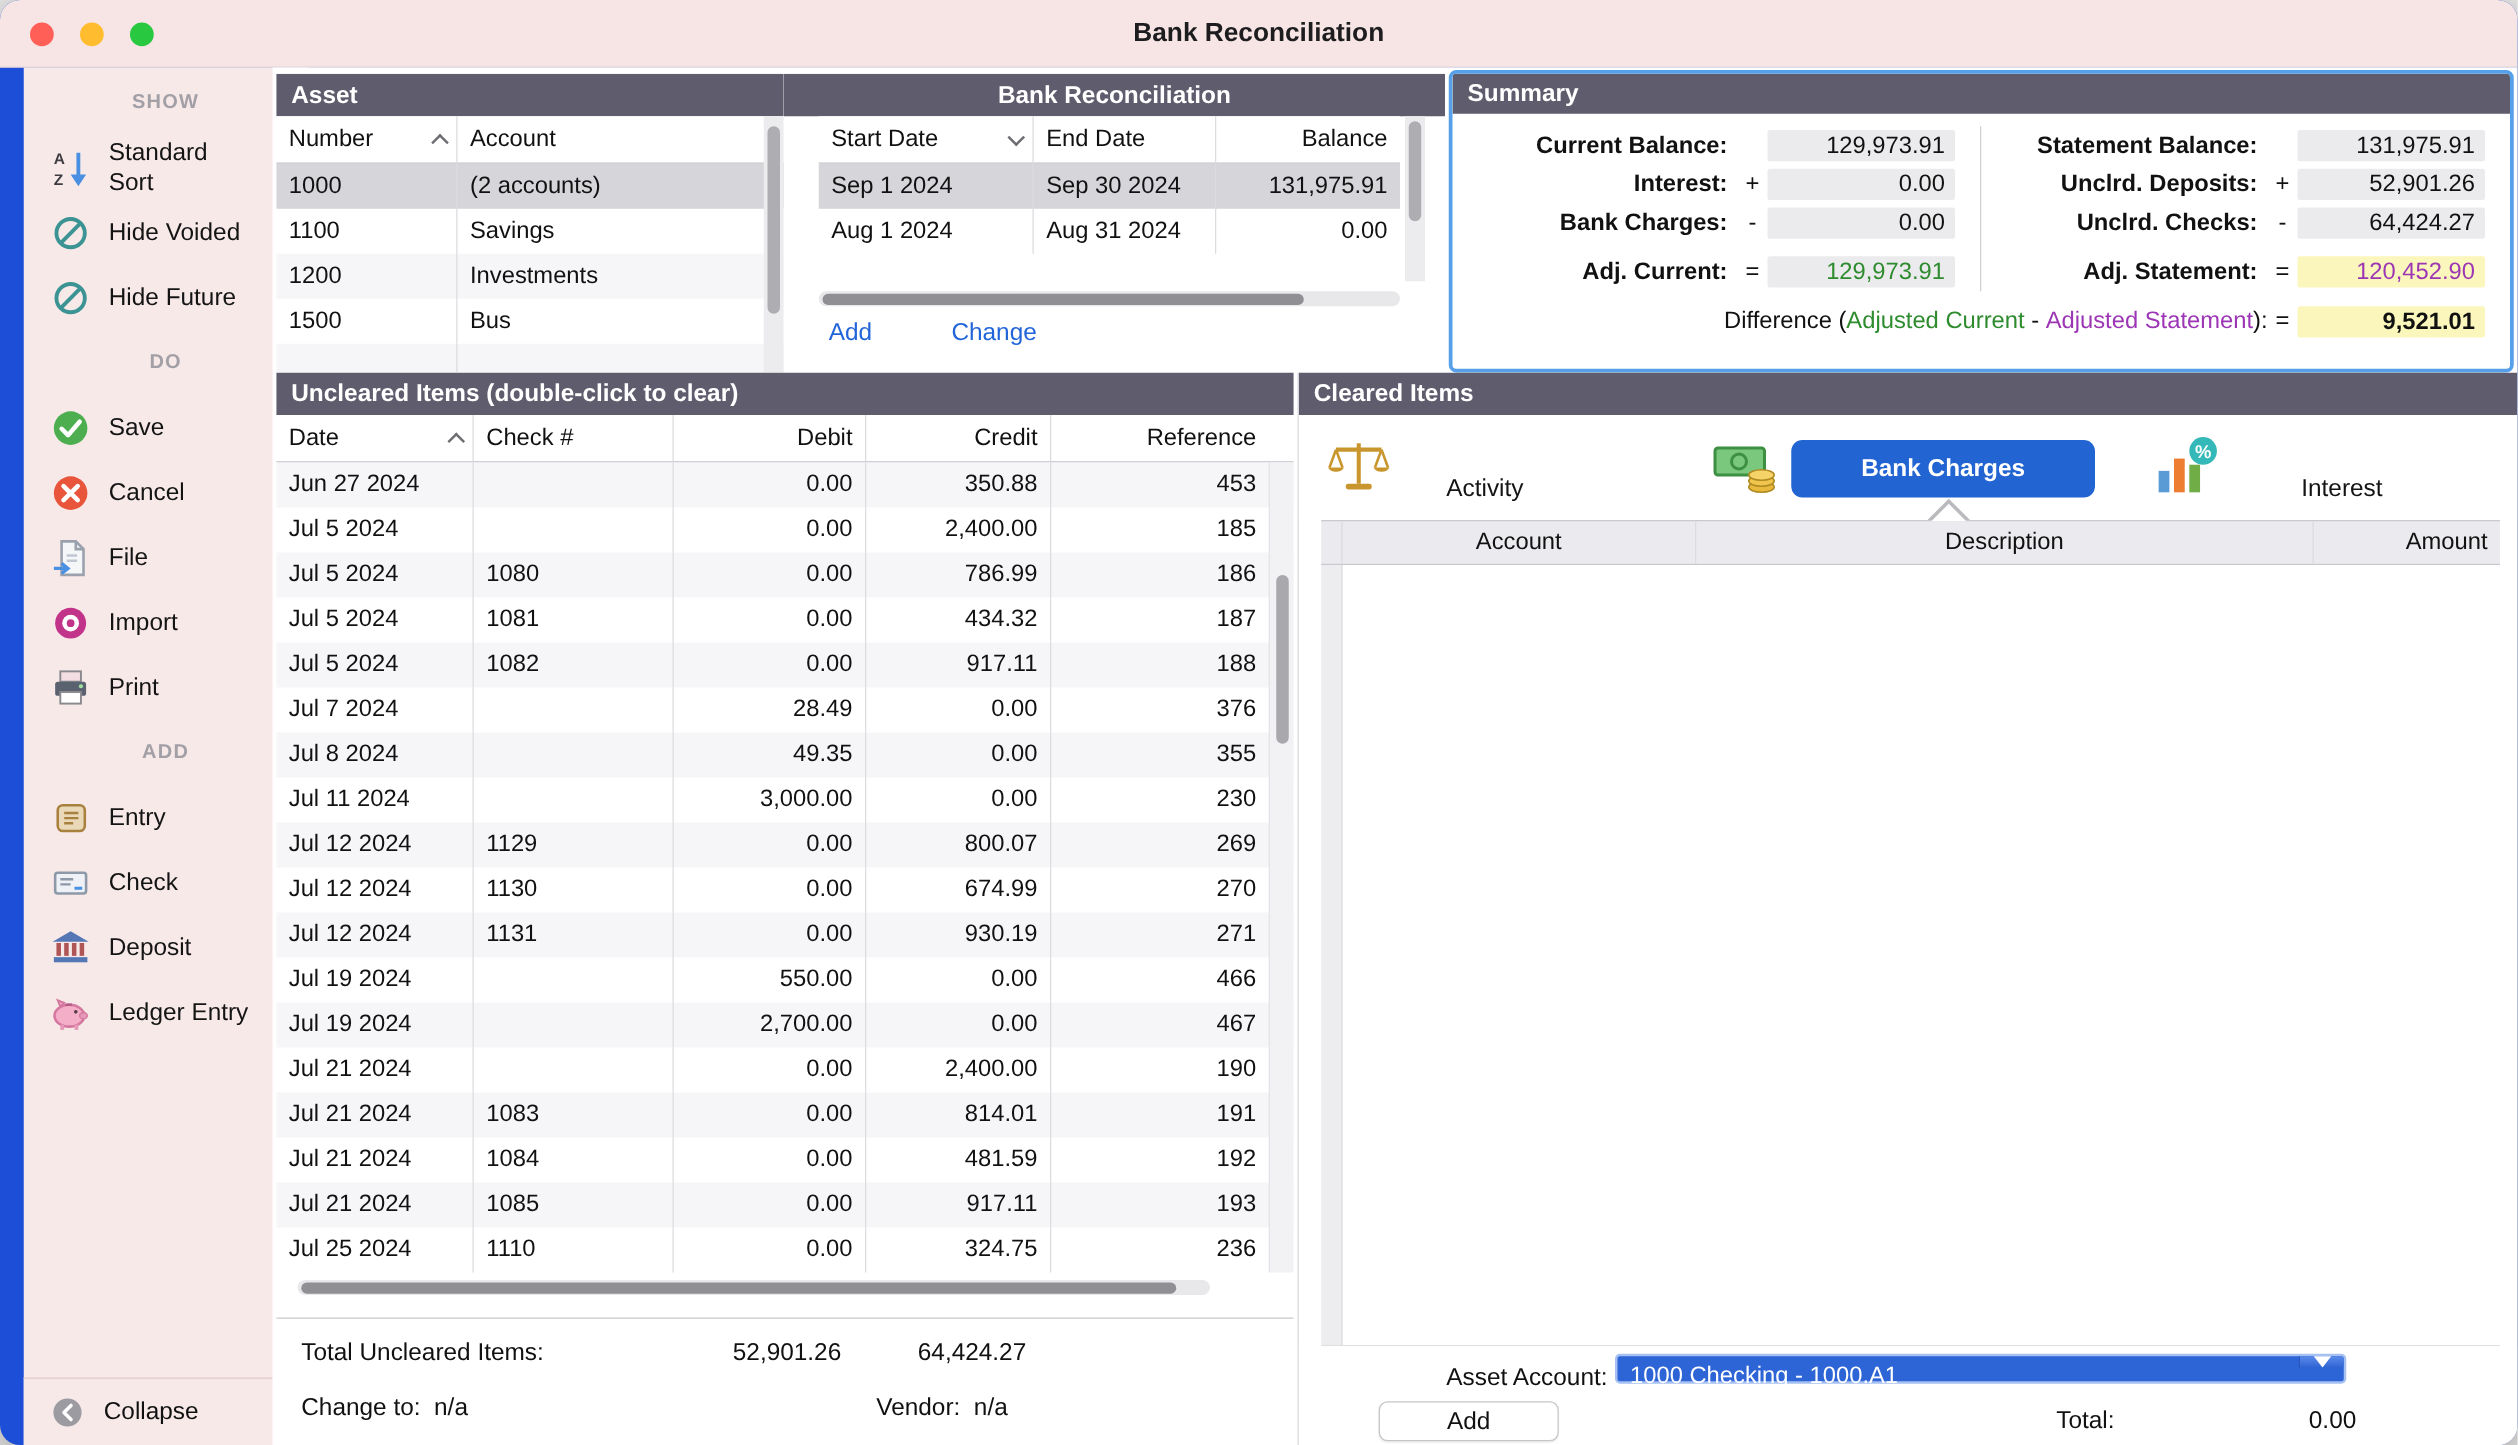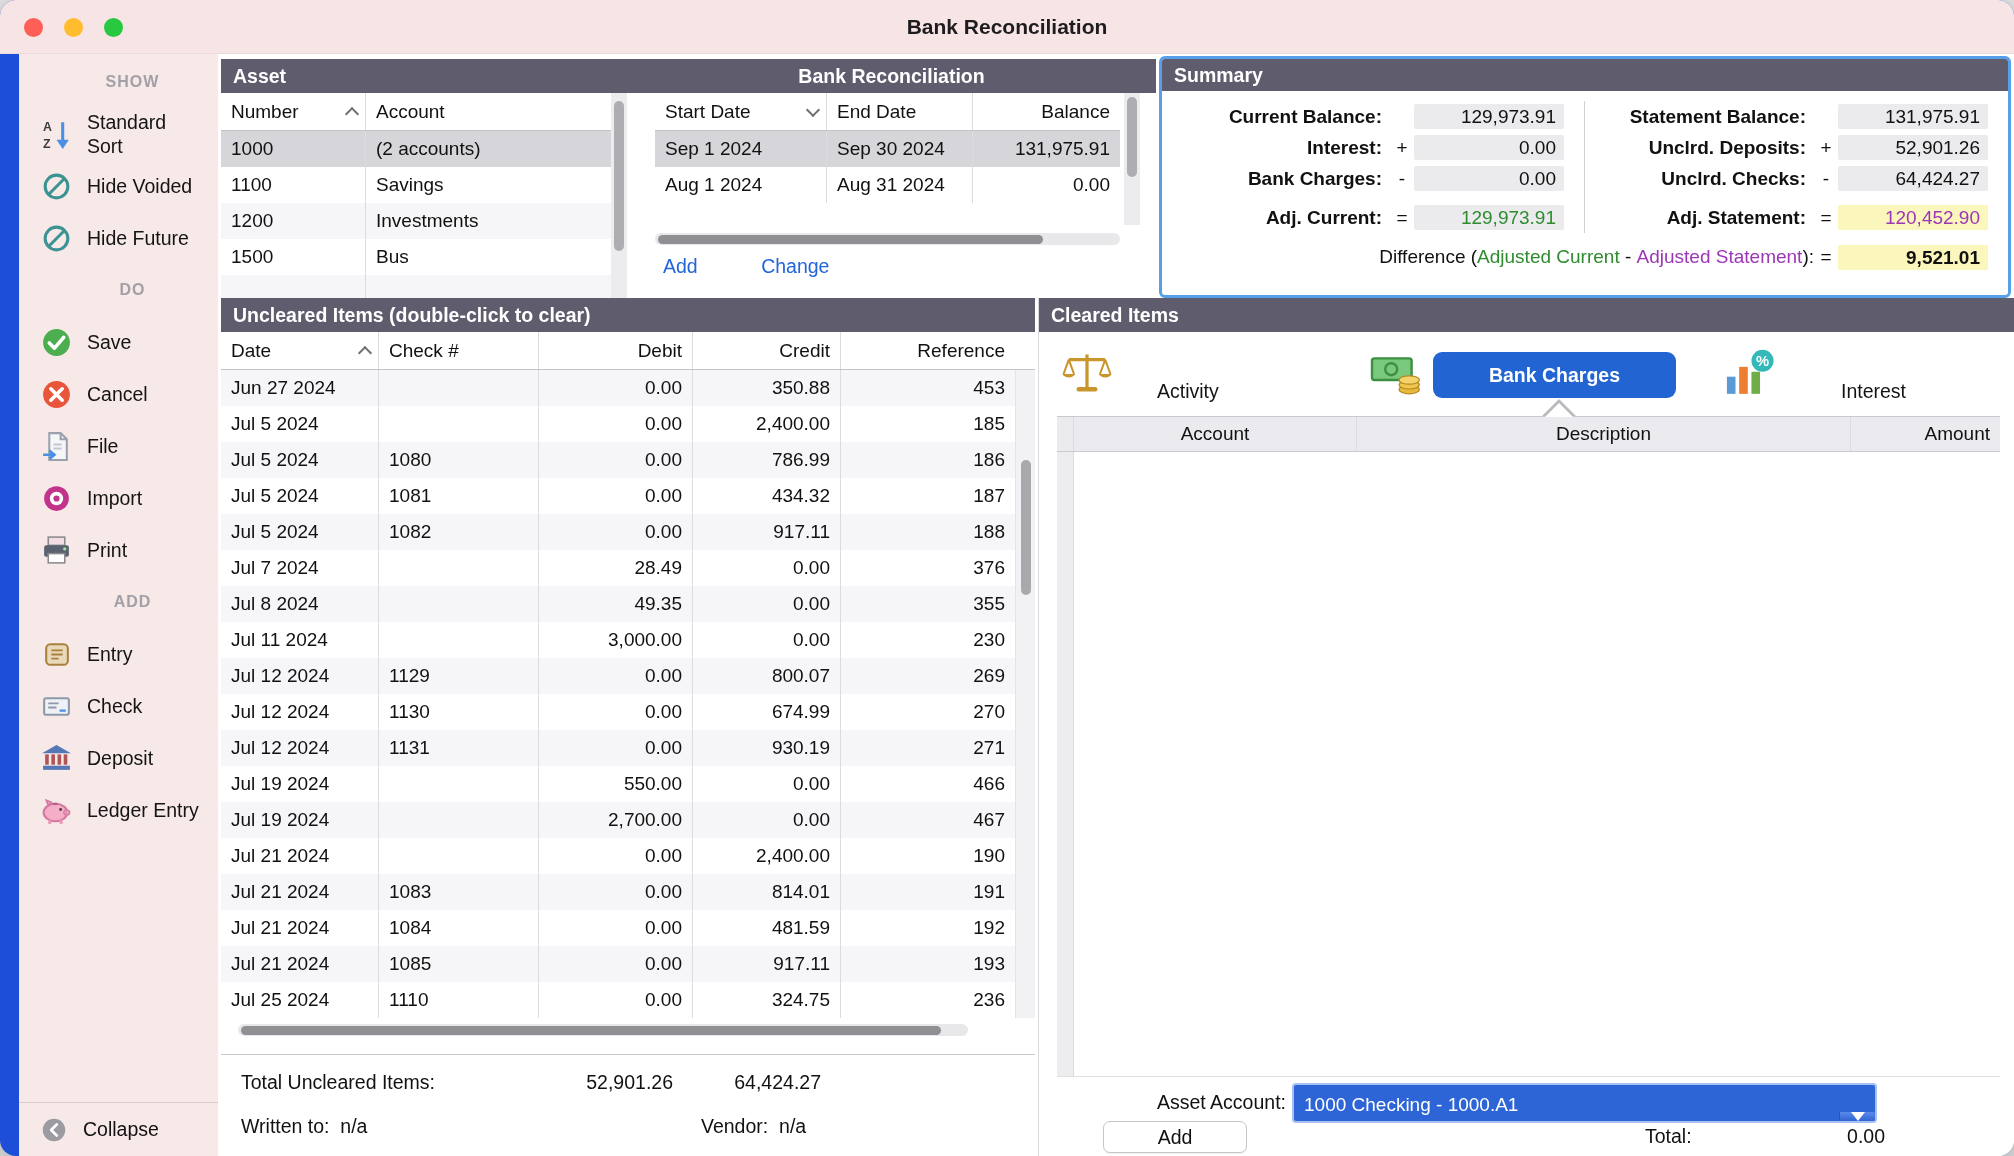--- a/index.html
+++ b/index.html
@@ -111,21 +111,21 @@
   .notch-outer { left:503px; top:67px; width:0; height:0; border-left:17px solid transparent; border-right:17px solid transparent; border-bottom:17px solid #b9b9be; }
   .notch-inner { left:506px; top:71px; width:0; height:0; border-left:14px solid transparent; border-right:14px solid transparent; border-bottom:14px solid #fff; z-index:2; }
   .clr-thead { position:absolute; left:18px; top:118px; width:943px; height:36px; background:#ebebef; border-top:1px solid #c9c9ce; border-bottom:1px solid #c9c9ce; display:grid; grid-template-columns:17px 283px 494px 149px; font-size:19px; }
   .clr-thead > div { line-height:34px; overflow:hidden; white-space:nowrap; }
   .th-center { text-align:center; }
   .clr-body { position:absolute; left:18px; top:154px; width:943px; bottom:79px; background:#fff; border-bottom:1px solid #e0e0e3; }
   .clr-gutter { position:absolute; left:0; top:0; bottom:0; width:17px; background:#ededef; border-right:1px solid #dcdce0; }
   .clr-bottom { position:absolute; left:0; right:0; bottom:0; height:79px; background:#fff; font-size:19.5px; }
   .clr-bottom .abs { position:absolute; white-space:nowrap; }
   .aa-label { left:60px; width:187px; top:14px; text-align:right; }
-  .dropdown { left:253px; top:6px; width:585px; height:40px; background:#2d64d6; border:2px solid #a6c0f2; border-radius:4px; display:flex; align-items:flex-end; cursor:pointer; }
+  .dropdown { left:253px; top:6px; width:585px; height:24px; background:#2d64d6; border:2px solid #a6c0f2; border-radius:4px; display:flex; align-items:flex-start; cursor:pointer; }
   .dd-text { flex:1; color:#fff; font-size:19px; line-height:32px; padding-left:10px; overflow:hidden; white-space:nowrap; }
   .dd-chevron { width:36px; background:linear-gradient(#5b8bea,#2f64d3); border-left:1px solid #2456bd; border-radius:0 2px 2px 0; display:flex; align-items:center; justify-content:center; }
   .dd-tri { width:0; height:0; border-left:7px solid transparent; border-right:7px solid transparent; border-top:9px solid #fff; }
   .add-button { left:64px; top:44px; width:144px; height:32px; background:#fff; border:1px solid #c6c6c6; border-radius:7px; text-align:center; line-height:30px; font-size:19.5px; cursor:pointer; box-shadow:0 1px 1px rgba(0,0,0,.06); }
   .ctotal-label { left:606px; top:48px; }
   .ctotal-value { left:700px; width:146px; top:48px; text-align:right; }
 </style>
 </head>
 <body>
 
@@ -604,21 +604,21 @@
         <div class="vthumb"></div>
       </div>
       <div class="htrack unc-hscroll">
         <div class="hthumb"></div>
       </div>
       <div class="unc-footer">
         <span class="abs ftot-label">Total Uncleared Items:</span>
         <span class="abs ftot-debit">52,901.26</span>
         <span class="abs ftot-credit">64,424.27</span>
         <span class="abs fwritten">
-          <span>Written to:</span>&nbsp;
+          <span>Change to:</span>&nbsp;
           <span>n/a</span>
         </span>
         <span class="abs fvendor">
           <span>Vendor:</span>&nbsp;
           <span>n/a</span>
         </span>
       </div>
     </div>
 
     <div class="cleared-panel">

